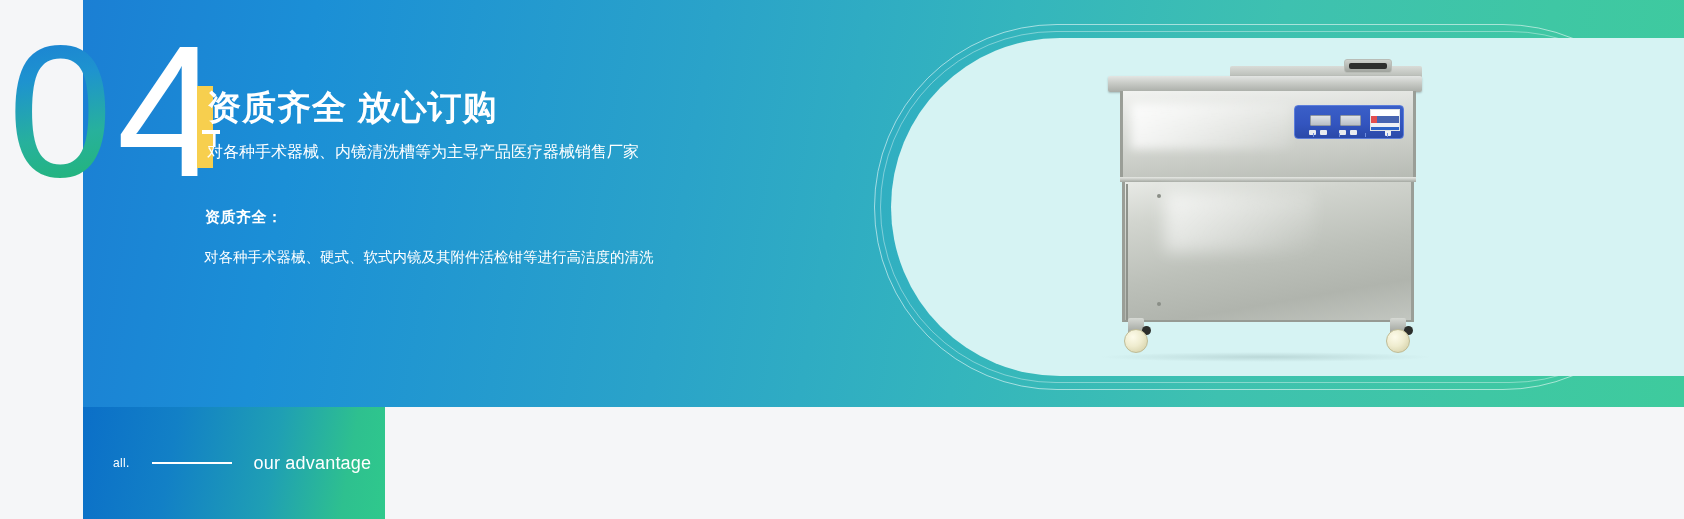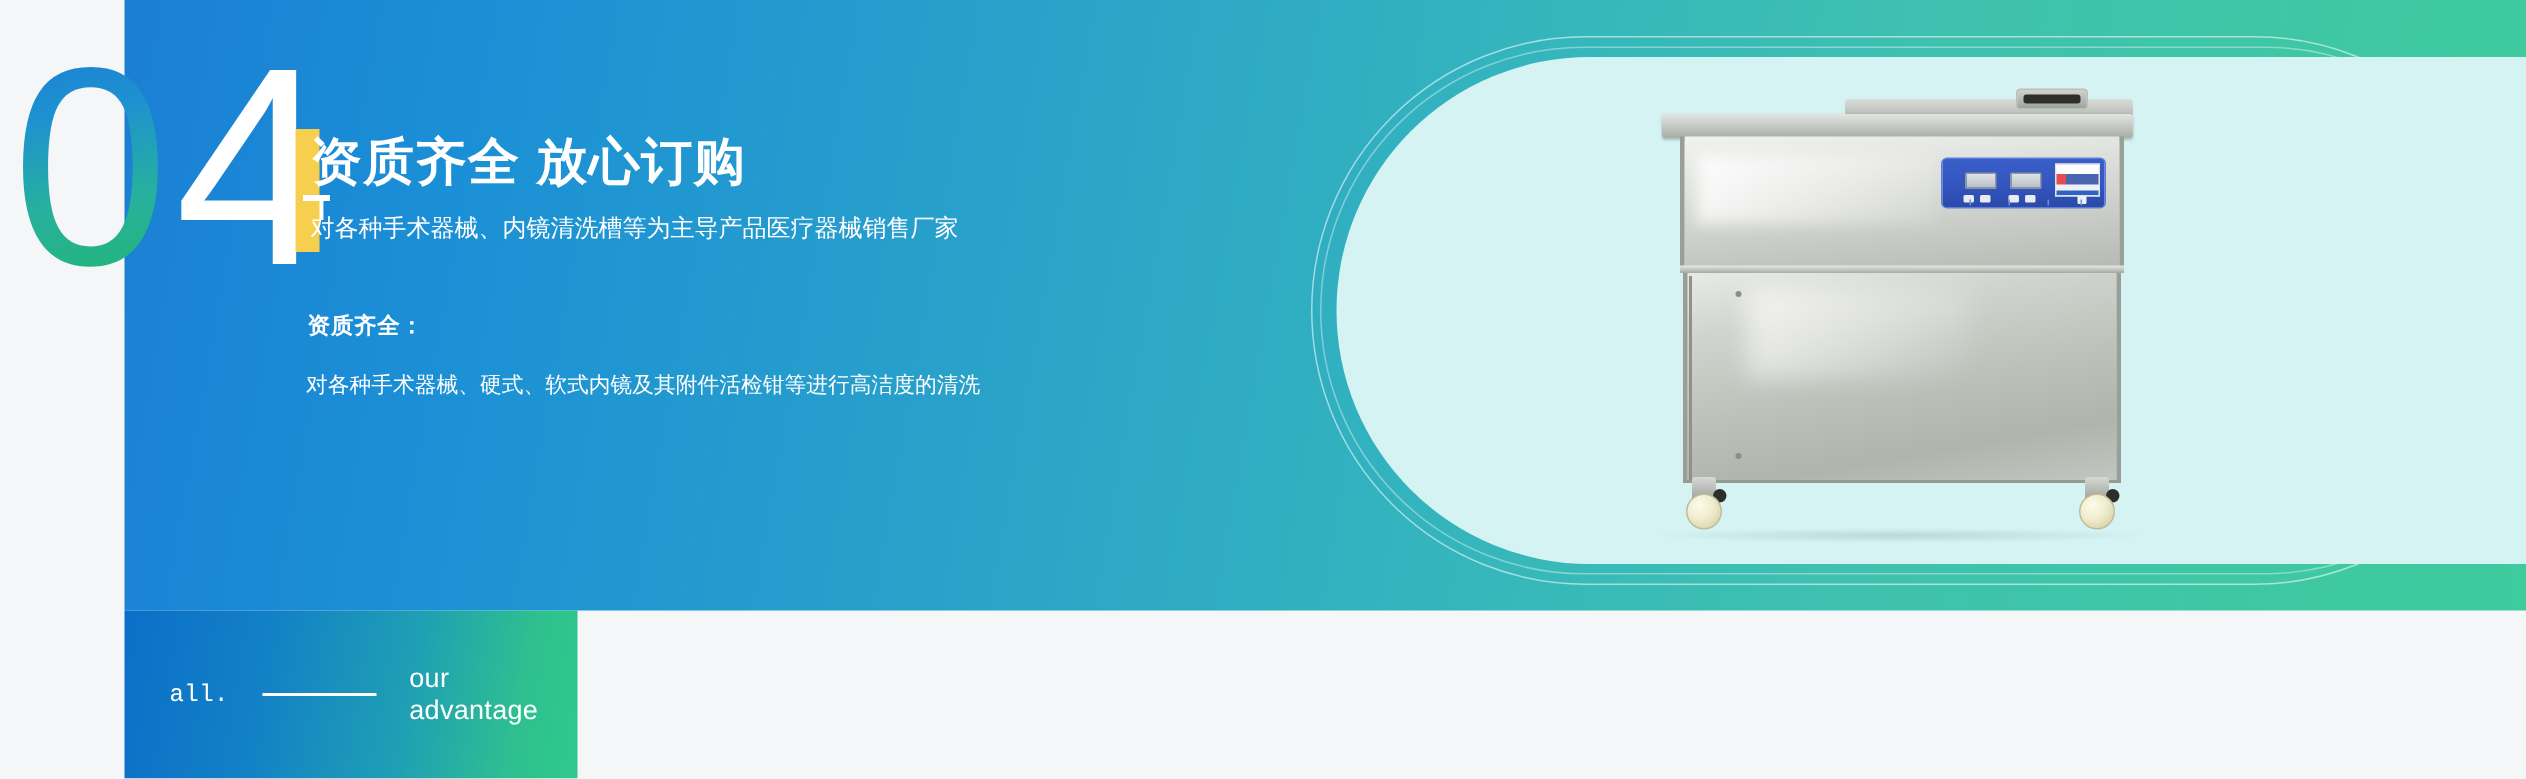--- a/index.html
+++ b/index.html
@@ -70,21 +70,21 @@
   }
   .desc-body div{ white-space:nowrap; }
 
   
   .adv-bar{
     position:absolute; left:83px; top:407px; width:302px; height:112px;
     background:linear-gradient(100deg,#0b6fc8 0%,#1280c6 30%,#1f9fb4 62%,#2ec08f 86%,#2fc98c 100%);
     display:flex; align-items:center;
   }
   .adv-all{
-    margin-left:30px; font-size:16px; color:#ffffff; letter-spacing:.3px;font-family:Liberation Mono, monospace;
+    margin-left:30px; font-size:12px; color:#ffffff; letter-spacing:.3px;
   }
   .adv-rule{
     width:80px; height:1.5px; background:#ffffff; margin:0 22px;
   }
   .adv-text{
     font-size:18px; color:#ffffff; letter-spacing:.2px;
   }
 
   
   .ring{

